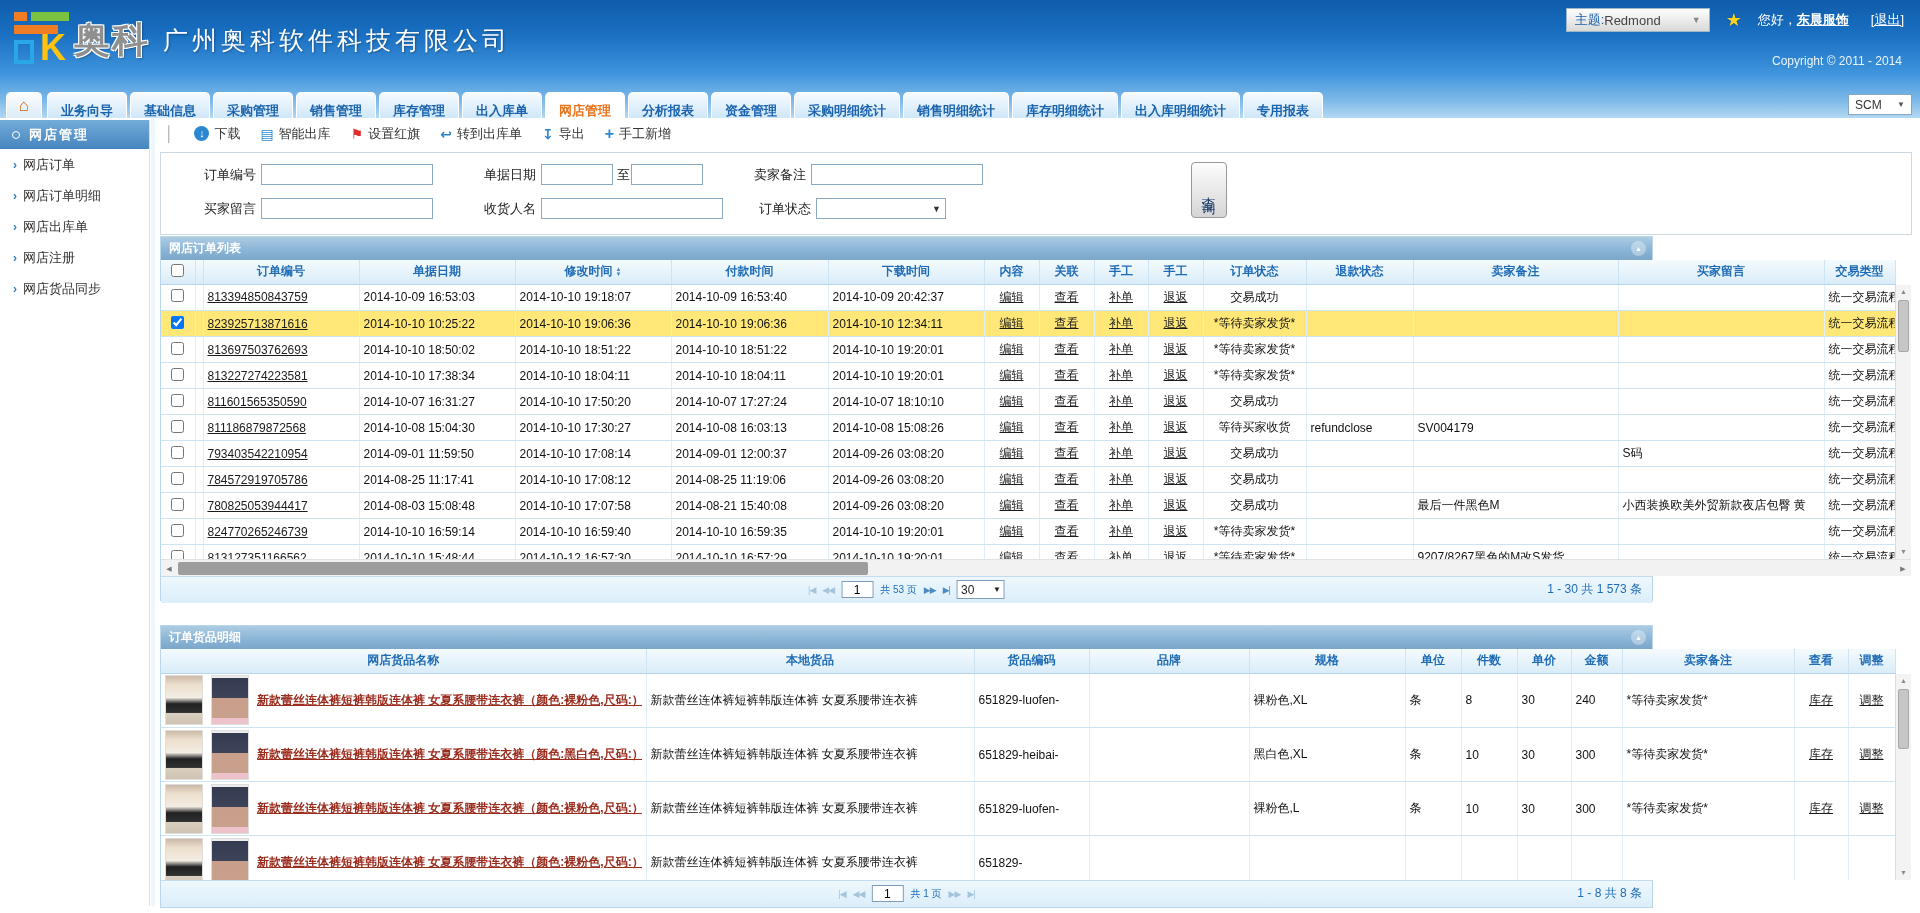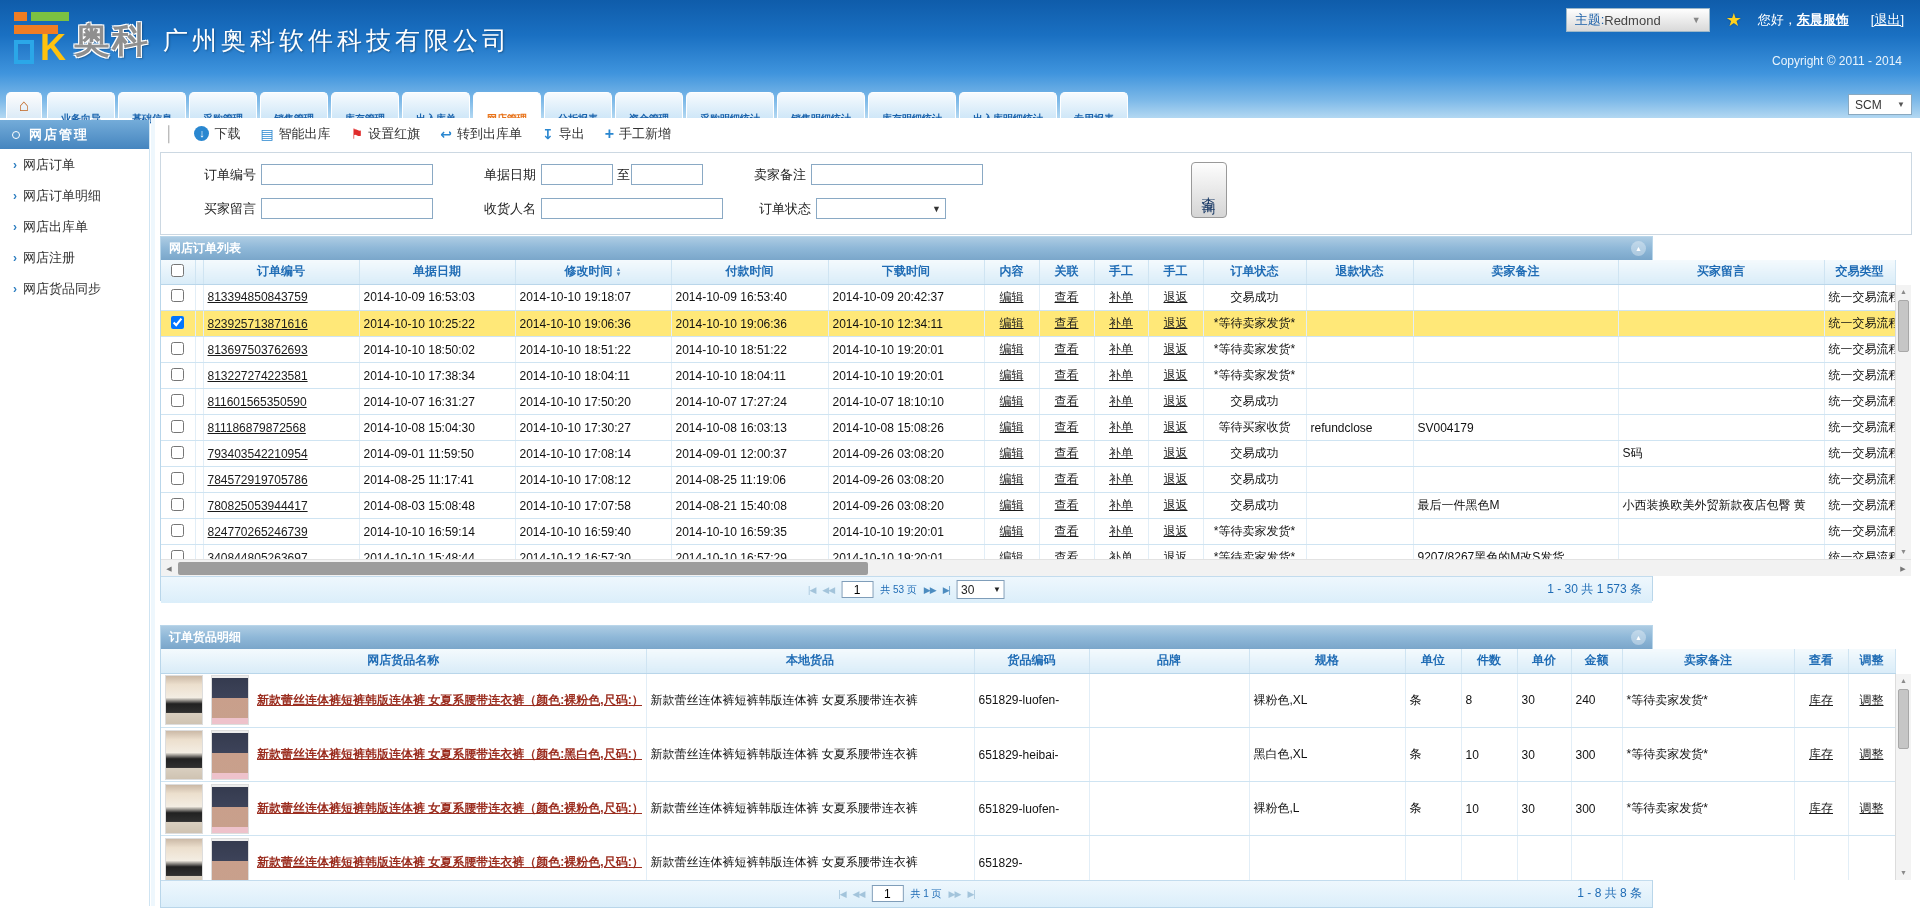--- a/index.html
+++ b/index.html
@@ -31,22 +31,22 @@
 .hello{color:#fff}
 .user-link{color:#fff;font-weight:bold;text-decoration:underline}
 .logout-link{color:#fff;text-decoration:underline;margin-left:6px}
 .copyright{position:absolute;right:18px;top:54px;color:#eaf4fc;font-size:12px}
 
 
 .tabbar{position:absolute;left:0;bottom:0;height:27px;width:1920px;display:flex;align-items:flex-end;padding-left:6px}
 .home-tab{width:36px;height:26px;background:linear-gradient(#fdfdfd,#dcebf7);border:1px solid #fff;border-bottom:none;
   border-radius:5px 5px 0 0;display:flex;align-items:center;justify-content:center;margin-right:5px;
   font-size:17px;color:#c1641e;cursor:pointer}
-.tab{height:26px;line-height:27px;padding:12px 13px;background:linear-gradient(#f7fbfe,#cfe7f8);border:1px solid #fff;
-  border-bottom:none;border-radius:5px 5px 0 0;color:#1b64ad;font-weight:bold;font-size:10px;margin-right:3px;
+.tab{height:26px;line-height:27px;padding:4px 13px;background:linear-gradient(#f7fbfe,#cfe7f8);border:1px solid #fff;
+  border-bottom:none;border-radius:5px 5px 0 0;color:#1b64ad;font-weight:bold;font-size:13px;margin-right:3px;
   white-space:nowrap;cursor:pointer}
 .tab.active{background:#fff;color:#e8731a}
 .scm-box{position:absolute;right:8px;bottom:3px;width:64px;height:21px;background:#fff;border:1px solid #8aa9c0;
   display:flex;align-items:center;justify-content:space-between;padding:0 6px;color:#333;cursor:pointer}
 .scm-box .arr{font-size:8px;color:#555}
 
 
 .sidebar{position:absolute;left:0;top:120px;width:150px;height:786px;background:#fff;border-right:1px solid #cfe4f2}
 .side-head{height:29px;background:linear-gradient(#74acd9,#4585bf);color:#fff;font-weight:bold;font-size:13px;
   display:flex;align-items:center;padding-left:12px;gap:9px;letter-spacing:2px}
@@ -515,21 +515,21 @@
               <td class="ctr"><a class="cell-link">退返</a></td>
               <td class="ctr">*等待卖家发货*</td>
               <td></td>
               <td></td>
               <td></td>
               <td>统一交易流程</td>
             </tr>
             <tr>
               <td class="ctr"><input type="checkbox" style=""></td>
               <td></td>
-              <td><a class="cell-link">340844805263697</a></td>
+              <td><a class="cell-link">813127351166562</a></td>
               <td>2014-10-10 15:48:44</td>
               <td>2014-10-12 16:57:30</td>
               <td>2014-10-10 16:57:29</td>
               <td>2014-10-10 19:20:01</td>
               <td class="ctr"><a class="cell-link">编辑</a></td>
               <td class="ctr"><a class="cell-link">查看</a></td>
               <td class="ctr"><a class="cell-link">补单</a></td>
               <td class="ctr"><a class="cell-link">退返</a></td>
               <td class="ctr">*等待卖家发货*</td>
               <td></td>

